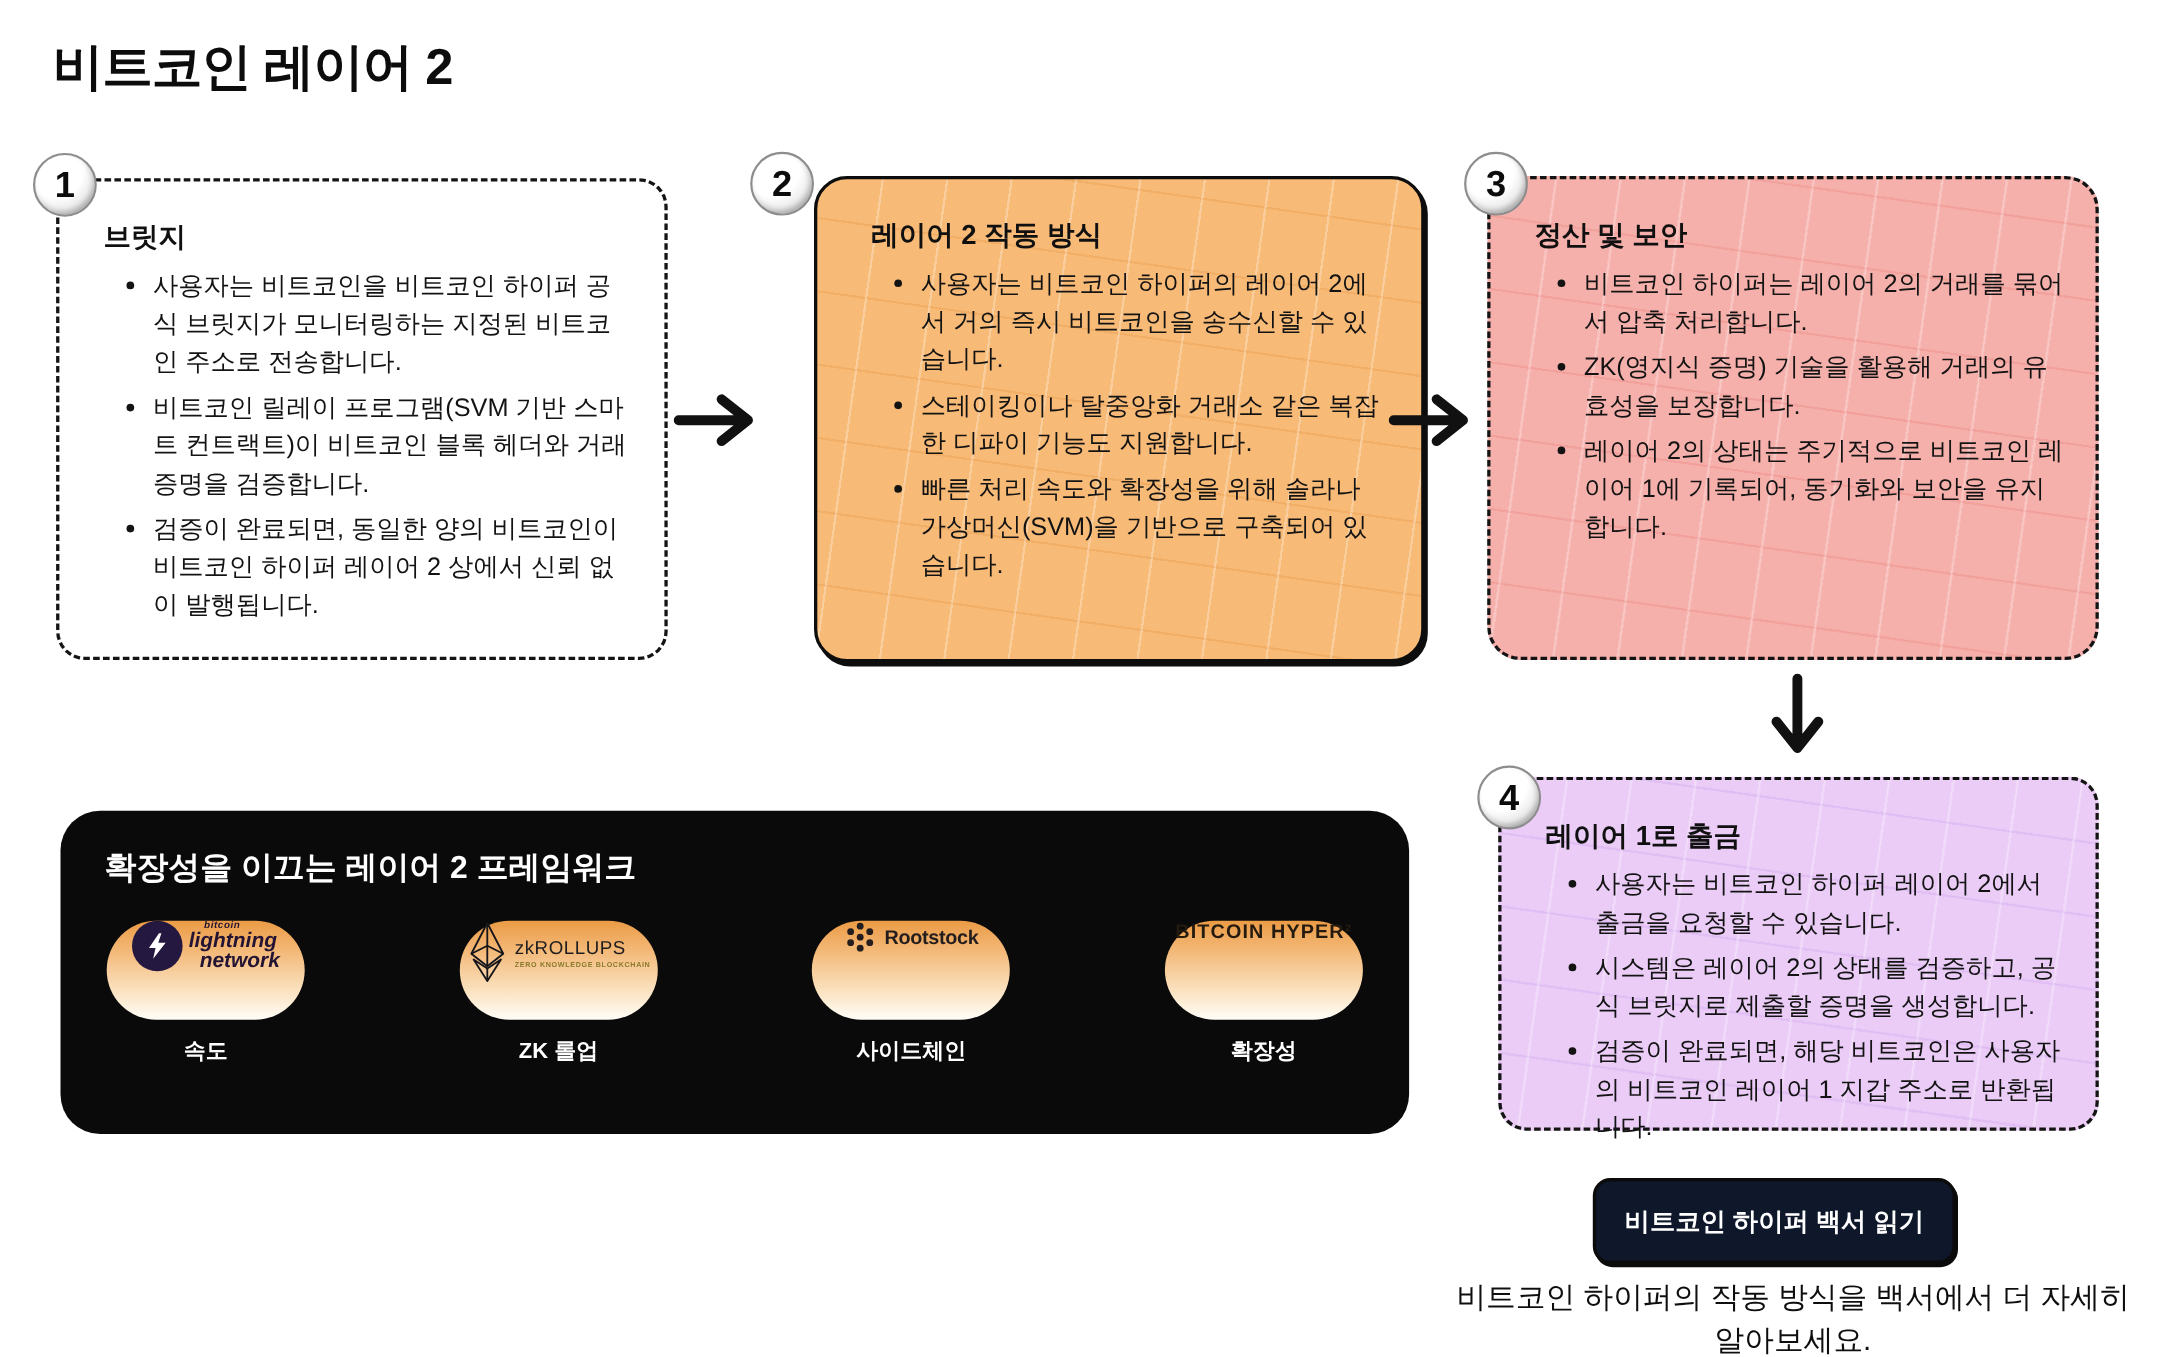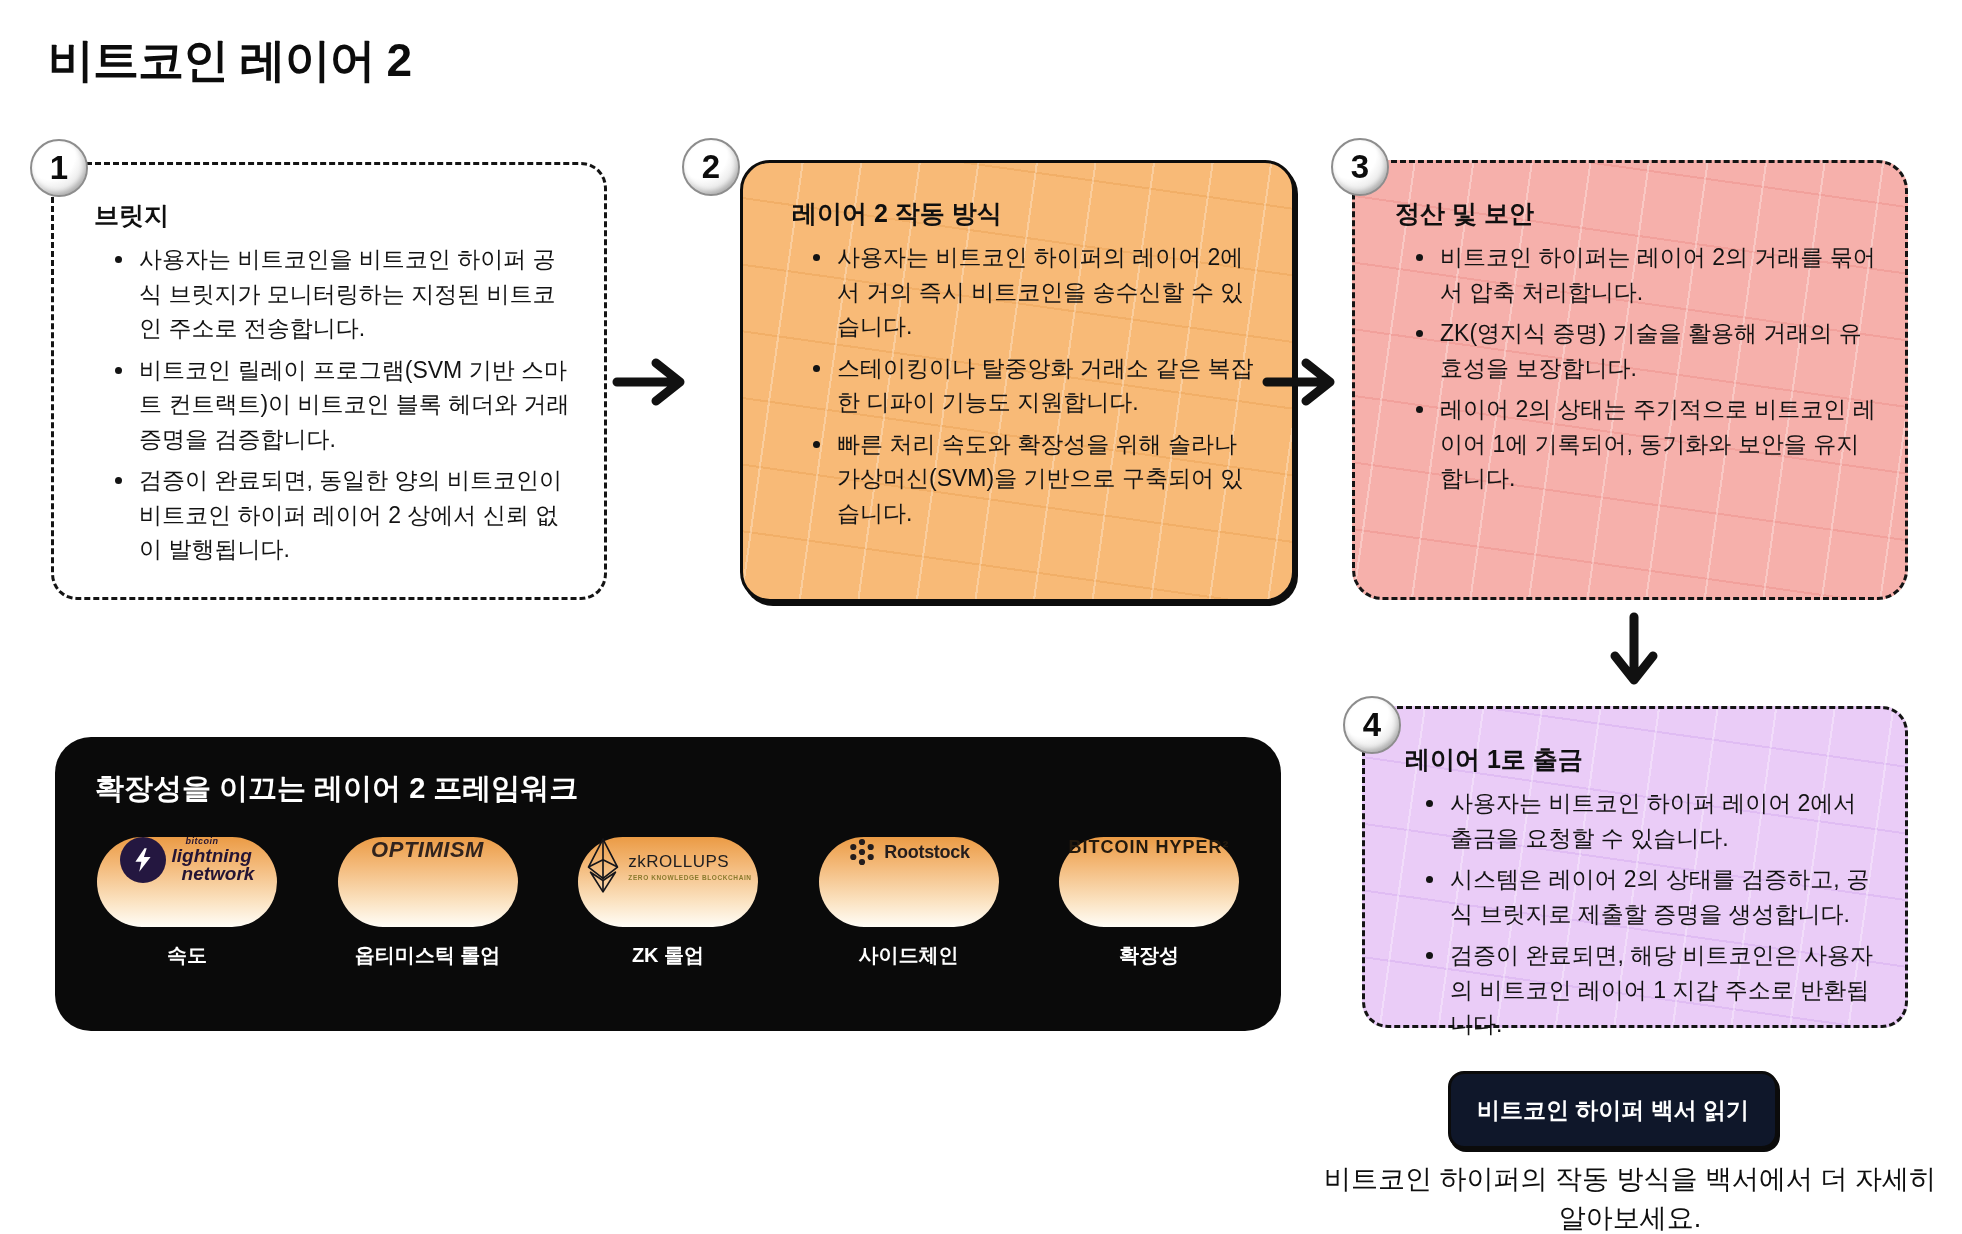--- a/index.html
+++ b/index.html
@@ -183,26 +183,20 @@
             <span class="ln-text">
               <span class="ln-top">bitcoin</span>
               <span>lightning</span>
               <span class="ln-l2">network</span>
             </span>
           </div>
         </div>
         <div class="pill-label">속도</div>
       </div>
 
-      <div class="logo-col">
-        <div class="pill">
-          <span class="op-text">OPTIMISM</span>
-        </div>
-        <div class="pill-label">옵티미스틱 롤업</div>
-      </div>
 
       <div class="logo-col">
         <div class="pill">
           <div class="zk-wrap">
             <svg viewBox="0 0 36 56" fill="none" stroke="#15151a" stroke-width="1.6" stroke-linejoin="round">
               <path d="M18 2 L32 29 L18 40 L4 29 Z"></path>
               <path d="M18 2 L18 40"></path>
               <path d="M4 29 L18 22 L32 29"></path>
               <path d="M6 34 L18 53 L30 34 L18 42 Z"></path>
               <path d="M18 42 L18 53"></path>

